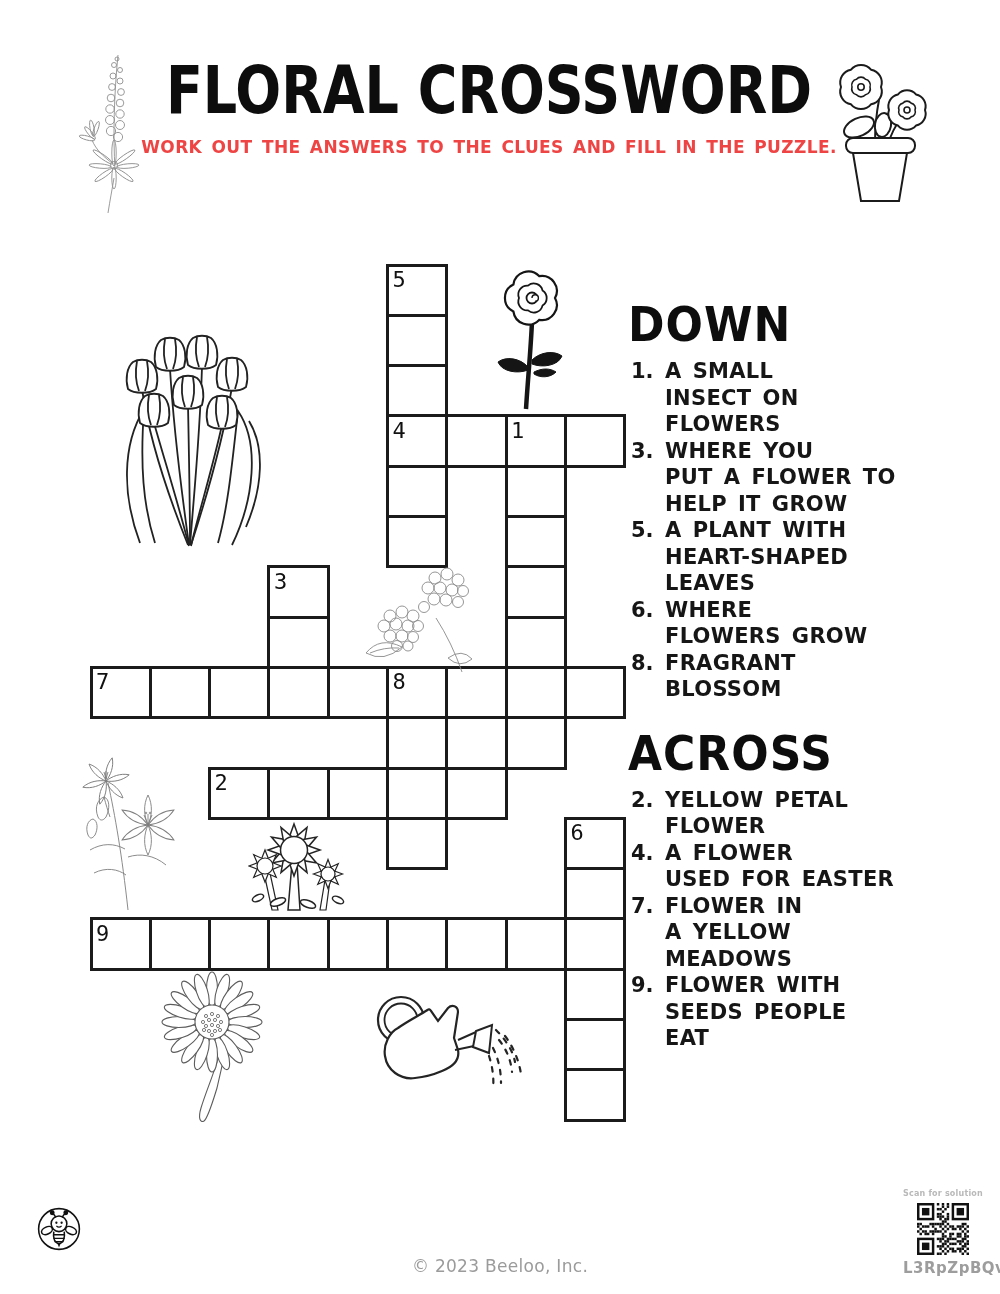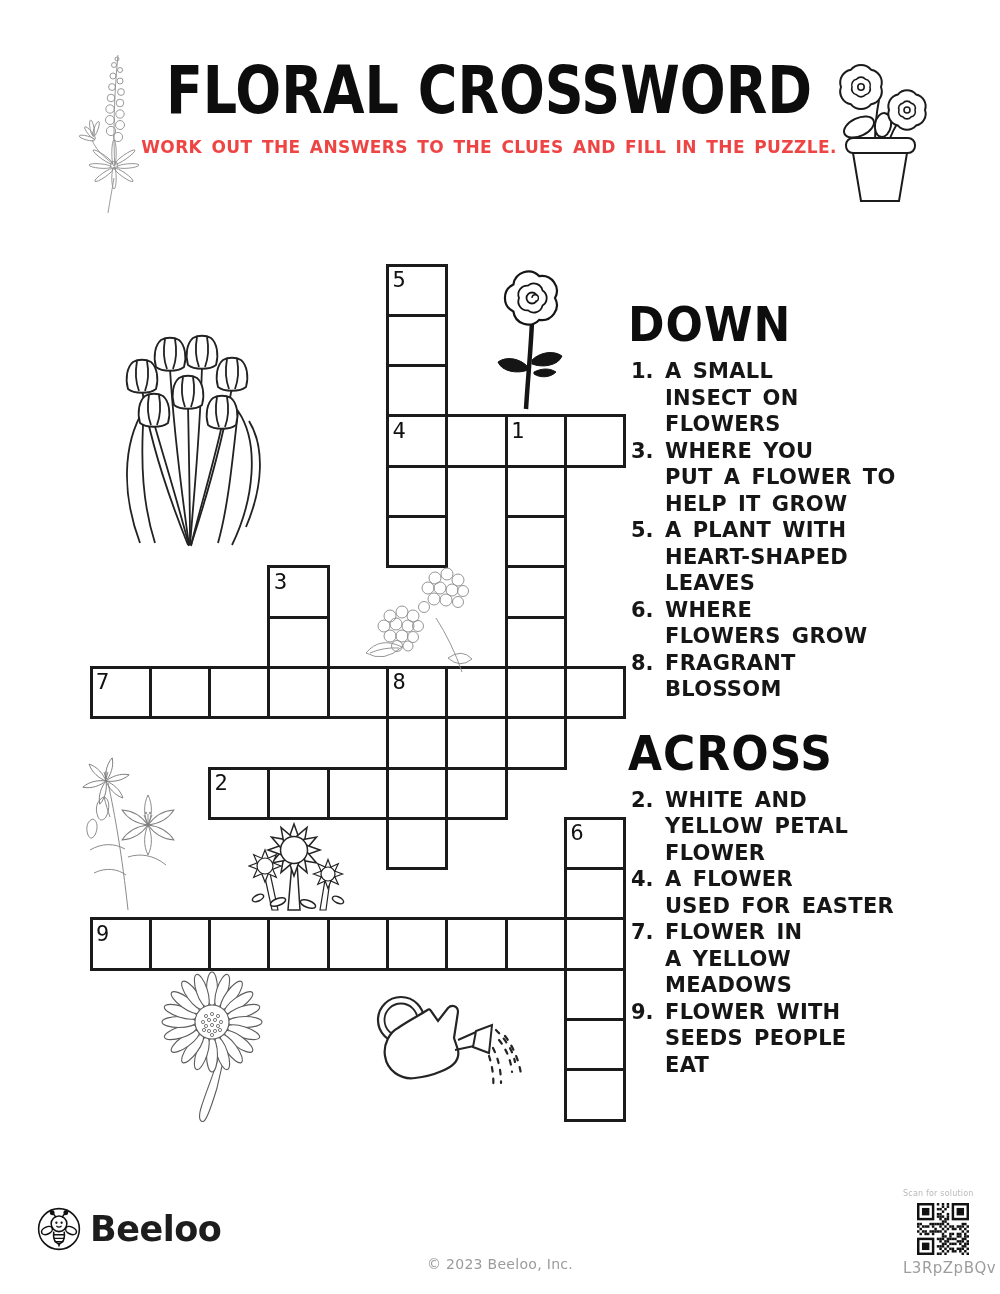--- a/index.html
+++ b/index.html
@@ -41,23 +41,23 @@
   #grid-svg { position:absolute; left:0; top:0; }
   #grid-svg text { font-family:"DejaVu Sans Mono", monospace; }
   
   .footer-logo { position:absolute; left:36px; top:1206px; width:46px; height:46px; }
   .brand-name {
     position:absolute; left:90px; top:1209px; font-size:35px; font-weight:bold;
     color:#1d1d1d; letter-spacing:-.5px;
   }
   .copyright {
     position:absolute; left:0; top:1256px; width:1000px; text-align:center;
-    font-size:14px; color:#9b9b9b; letter-spacing:.3px;
-  }
-  .qr-block { position:absolute; left:903px; top:1189px; width:80px; text-align:left; }
+    font-size:17px; color:#9b9b9b; letter-spacing:.3px;
+  }
+  .qr-block { position:absolute; left:903px; top:1189px; width:80px; text-align:left;font-weight:bold; }
   .qr-caption { font-size:8px; color:#b9b9b9; letter-spacing:.2px; }
   .qr-svg { display:block; margin:5px auto 4px auto; }
   .qr-text { font-size:15px; color:#9d9d9d; letter-spacing:.5px; }
 </style>
 </head>
 <body>
 
 <div class="page">
 
   <svg class="illus" style="left:30px;top:45px" width="120" height="170" viewBox="0 0 120 170">
@@ -433,21 +433,20 @@
         <span class="clue-num">8.</span>
         <span class="clue-line">FRAGRANT</span>
         <span class="clue-line">BLOSSOM</span>
       </li>
     </ol>
 
     <div class="clues-heading across-h">ACROSS</div>
     <ol class="clue-list">
       <li>
         <span class="clue-num">2.</span>
-        <span class="clue-line">WHITE AND</span>
         <span class="clue-line">YELLOW PETAL</span>
         <span class="clue-line">FLOWER</span>
       </li>
       <li>
         <span class="clue-num">4.</span>
         <span class="clue-line">A FLOWER</span>
         <span class="clue-line">USED FOR EASTER</span>
       </li>
       <li>
         <span class="clue-num">7.</span>
@@ -475,21 +474,20 @@
       <circle cx="19.5" cy="16" r="1.1" fill="#111" stroke="none"></circle>
       <circle cx="24.5" cy="16" r="1.1" fill="#111" stroke="none"></circle>
       <path d="M19.5,19 Q22,21.5 24.5,19" stroke-width="1.2"></path>
       <ellipse cx="10.5" cy="23.5" rx="5.5" ry="3.4" transform="rotate(-25 10.5 23.5)"></ellipse>
       <ellipse cx="33.5" cy="23.5" rx="5.5" ry="3.4" transform="rotate(25 33.5 23.5)"></ellipse>
       <path d="M17,24.5 C16,31 18,35.5 22,36 C26,35.5 28,31 27,24.5"></path>
       <path d="M16.8,27.5 L27.2,27.5 M16.6,31 L27.4,31 M17.8,34 L26.2,34" stroke-width="1.2"></path>
       <path d="M20.6,36 L23.4,36 L22,39.6 Z" fill="#111" stroke="none"></path>
     </g>
   </svg>
-  <div class="brand-name">Beeloo</div>
 
   <div class="copyright">© 2023 Beeloo, Inc.</div>
 
   <div class="qr-block">
     <div class="qr-caption">Scan for solution</div>
     <svg id="qr-svg" class="qr-svg" width="52" height="52" viewBox="0 0 52 52">
         <rect x="0.00" y="19.81" width="2.48" height="2.48" fill="#111"></rect>
         <rect x="0.00" y="22.29" width="2.48" height="2.48" fill="#111"></rect>
         <rect x="0.00" y="27.24" width="2.48" height="2.48" fill="#111"></rect>
         <rect x="2.48" y="19.81" width="2.48" height="2.48" fill="#111"></rect>

